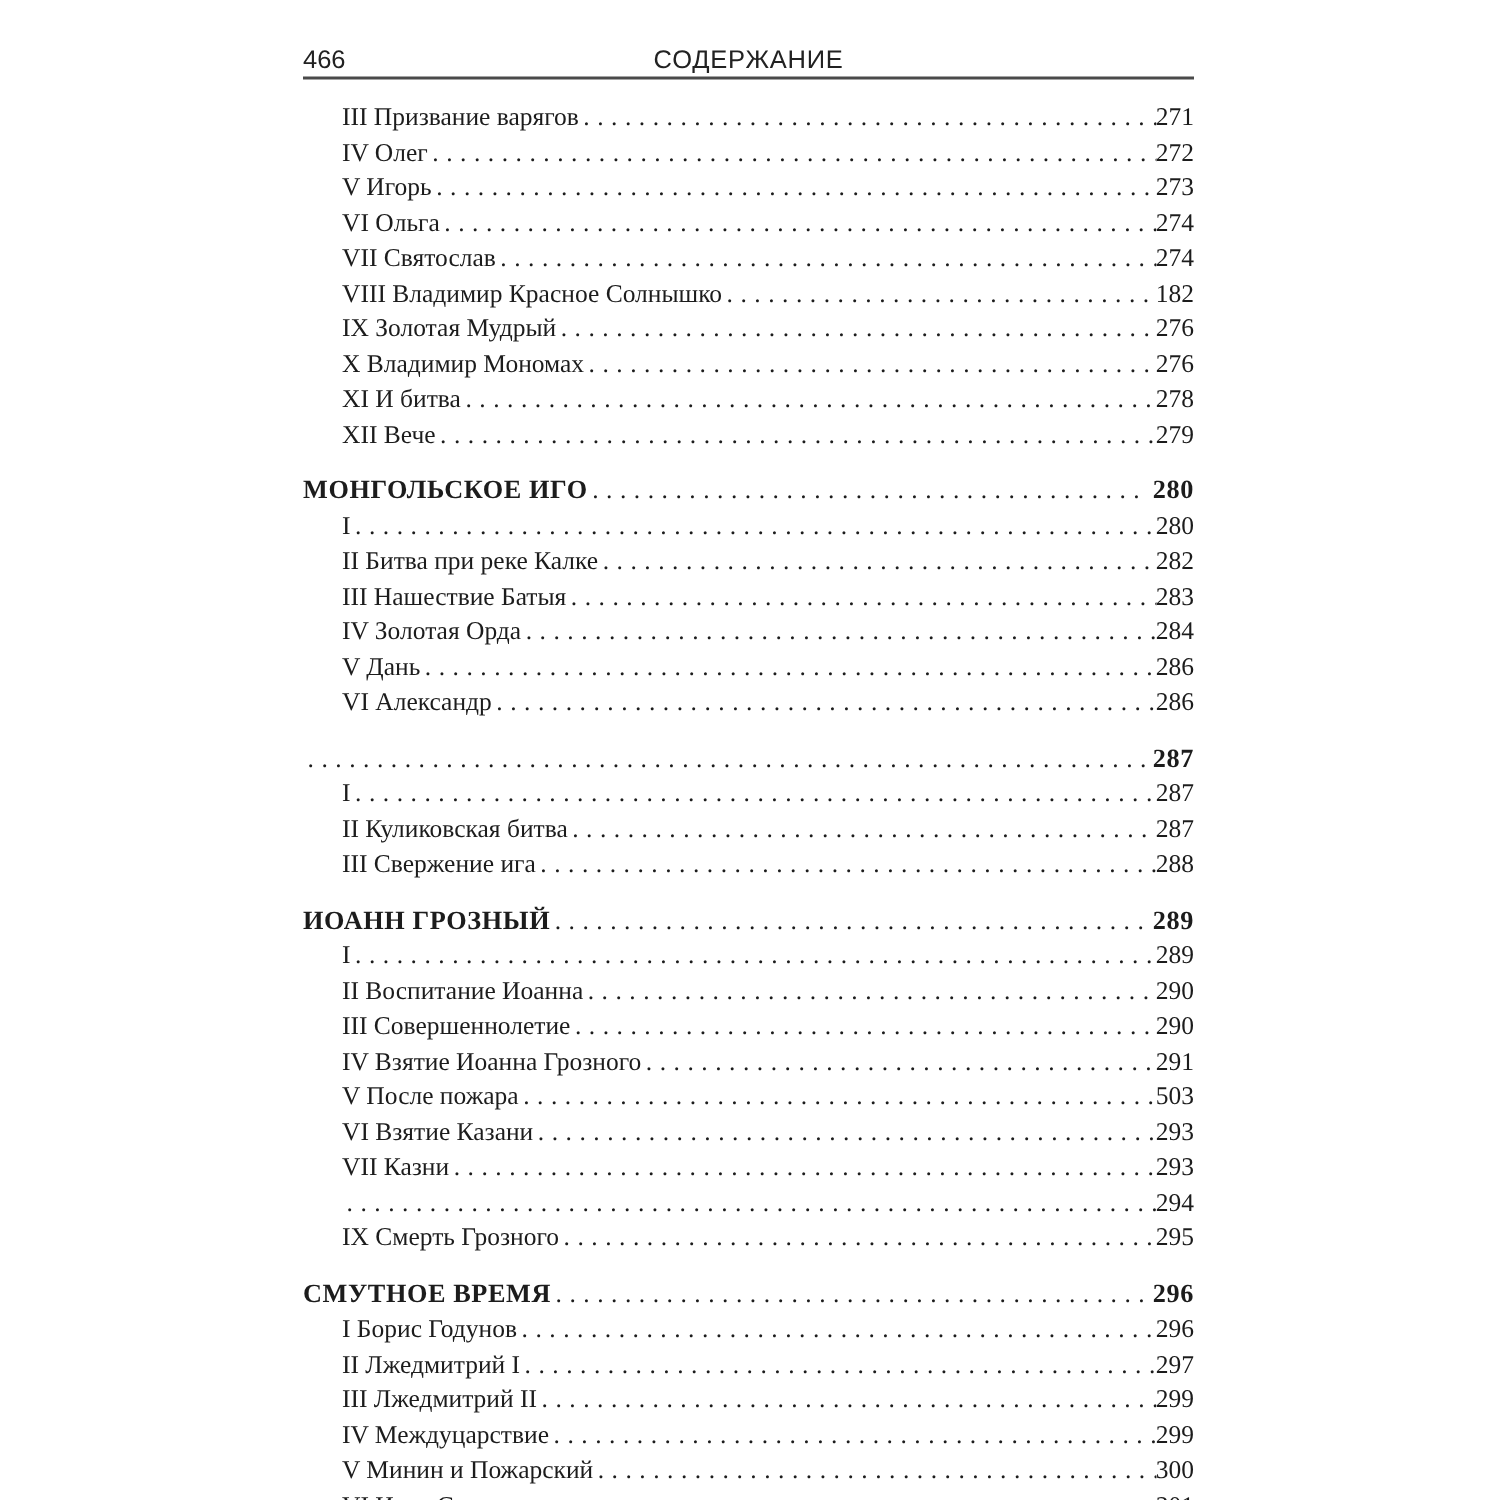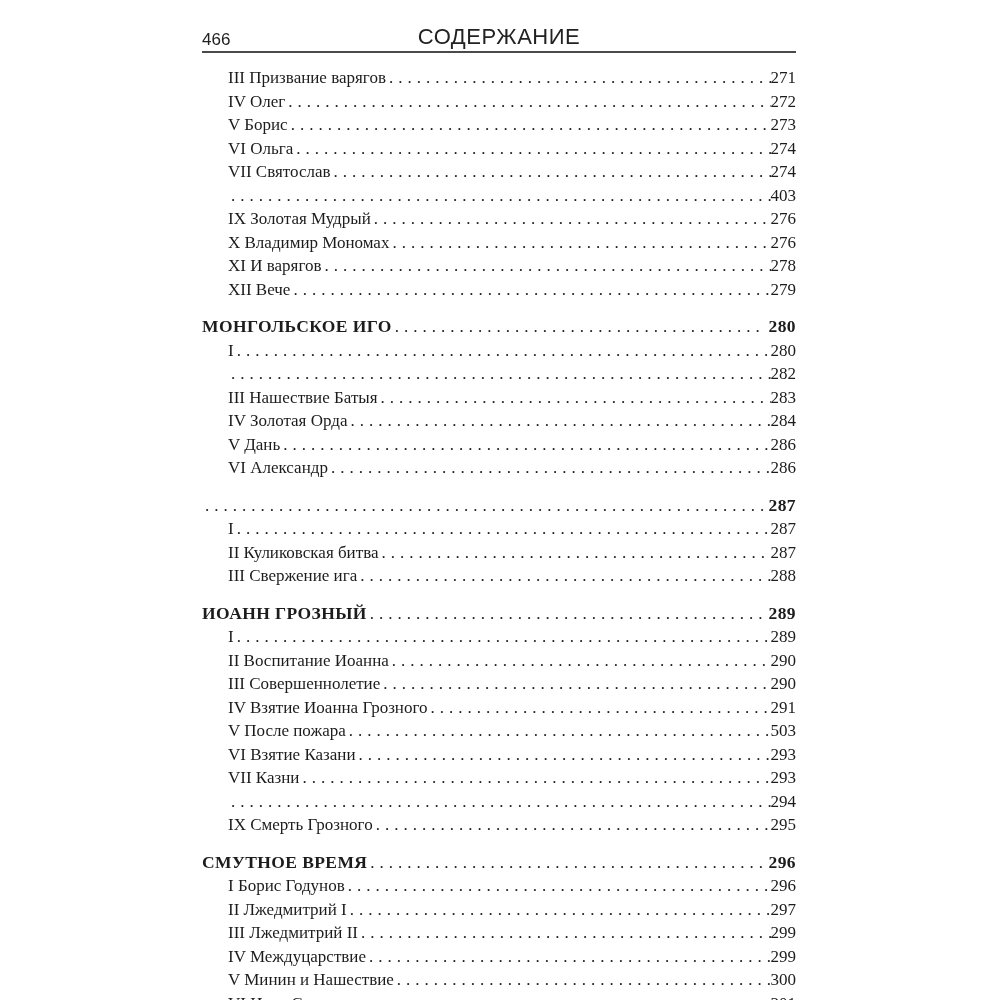--- a/index.html
+++ b/index.html
@@ -27,21 +27,21 @@
     position: absolute; left: 0; bottom: 1px;
     font-family: "Liberation Sans", sans-serif;
     font-size: 17px;
     color: #222;
     margin-top: 48px;
   }
   .head-title {
     position: absolute; left: 0; right: 0; bottom: 1px;
     text-align: center;
     font-family: "Liberation Sans", sans-serif;
-    font-size: 22px;
+    font-size: 17px;
     letter-spacing: 0.5px;
     color: #222;
   }
   
   .toc {
     position: absolute;
     left: 202px; right: 204px; top: 66px;
   }
   .row {
     display: flex;
@@ -86,69 +86,71 @@
       <span class="title">III Призвание варягов</span>
       <span class="dots" aria-hidden="true">........................................................................................................................................................................................................</span>
       <span class="pagenum">271</span>
     </div>
       <div class="row item">
       <span class="title">IV Олег</span>
       <span class="dots" aria-hidden="true">........................................................................................................................................................................................................</span>
       <span class="pagenum">272</span>
     </div>
       <div class="row item">
-      <span class="title">V Борис</span>
+      <span class="title">V Игорь</span>
       <span class="dots" aria-hidden="true">........................................................................................................................................................................................................</span>
       <span class="pagenum">273</span>
     </div>
       <div class="row item">
       <span class="title">VI Ольга</span>
       <span class="dots" aria-hidden="true">........................................................................................................................................................................................................</span>
       <span class="pagenum">274</span>
     </div>
       <div class="row item">
       <span class="title">VII Святослав</span>
       <span class="dots" aria-hidden="true">........................................................................................................................................................................................................</span>
       <span class="pagenum">274</span>
     </div>
       <div class="row item">
-      <span class="dots" aria-hidden="true">........................................................................................................................................................................................................</span>
-      <span class="pagenum">403</span>
+      <span class="title">VIII Владимир Красное Солнышко</span>
+      <span class="dots" aria-hidden="true">........................................................................................................................................................................................................</span>
+      <span class="pagenum">182</span>
     </div>
       <div class="row item">
       <span class="title">IX Золотая Мудрый</span>
       <span class="dots" aria-hidden="true">........................................................................................................................................................................................................</span>
       <span class="pagenum">276</span>
     </div>
       <div class="row item">
       <span class="title">X Владимир Мономах</span>
       <span class="dots" aria-hidden="true">........................................................................................................................................................................................................</span>
       <span class="pagenum">276</span>
     </div>
       <div class="row item">
-      <span class="title">XI И варягов</span>
+      <span class="title">XI И битва</span>
       <span class="dots" aria-hidden="true">........................................................................................................................................................................................................</span>
       <span class="pagenum">278</span>
     </div>
       <div class="row item">
       <span class="title">XII Вече</span>
       <span class="dots" aria-hidden="true">........................................................................................................................................................................................................</span>
       <span class="pagenum">279</span>
     </div>
       <div class="row heading">
       <span class="title">МОНГОЛЬСКОЕ ИГО</span>
       <span class="dots" aria-hidden="true">........................................................................................................................................................................................................</span>
       <span class="pagenum">280</span>
     </div>
       <div class="row item">
       <span class="title">I</span>
       <span class="dots" aria-hidden="true">........................................................................................................................................................................................................</span>
       <span class="pagenum">280</span>
     </div>
       <div class="row item">
+      <span class="title">II Битва при реке Калке</span>
       <span class="dots" aria-hidden="true">........................................................................................................................................................................................................</span>
       <span class="pagenum">282</span>
     </div>
       <div class="row item">
       <span class="title">III Нашествие Батыя</span>
       <span class="dots" aria-hidden="true">........................................................................................................................................................................................................</span>
       <span class="pagenum">283</span>
     </div>
       <div class="row item">
       <span class="title">IV Золотая Орда</span>
@@ -252,21 +254,21 @@
       <span class="title">III Лжедмитрий II</span>
       <span class="dots" aria-hidden="true">........................................................................................................................................................................................................</span>
       <span class="pagenum">299</span>
     </div>
       <div class="row item">
       <span class="title">IV Междуцарствие</span>
       <span class="dots" aria-hidden="true">........................................................................................................................................................................................................</span>
       <span class="pagenum">299</span>
     </div>
       <div class="row item">
-      <span class="title">V Минин и Нашествие</span>
+      <span class="title">V Минин и Пожарский</span>
       <span class="dots" aria-hidden="true">........................................................................................................................................................................................................</span>
       <span class="pagenum">300</span>
     </div>
       <div class="row item">
       <span class="title">VI Иван Сусанин</span>
       <span class="dots" aria-hidden="true">........................................................................................................................................................................................................</span>
       <span class="pagenum">301</span>
     </div>
     </div>
 

